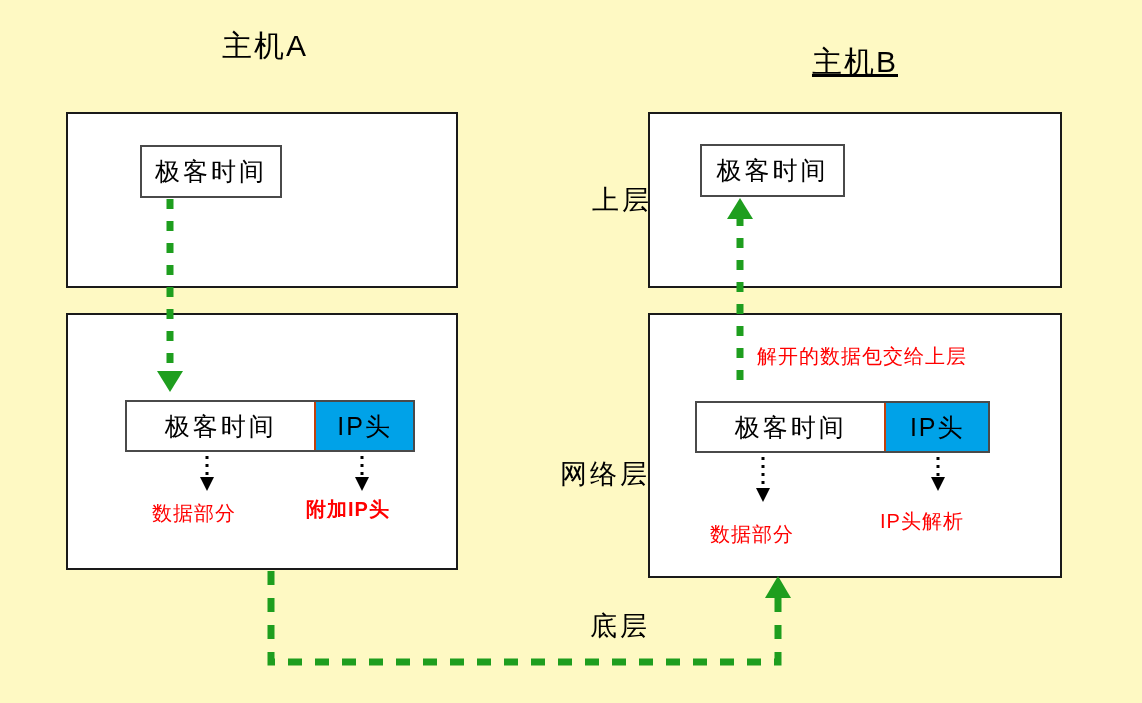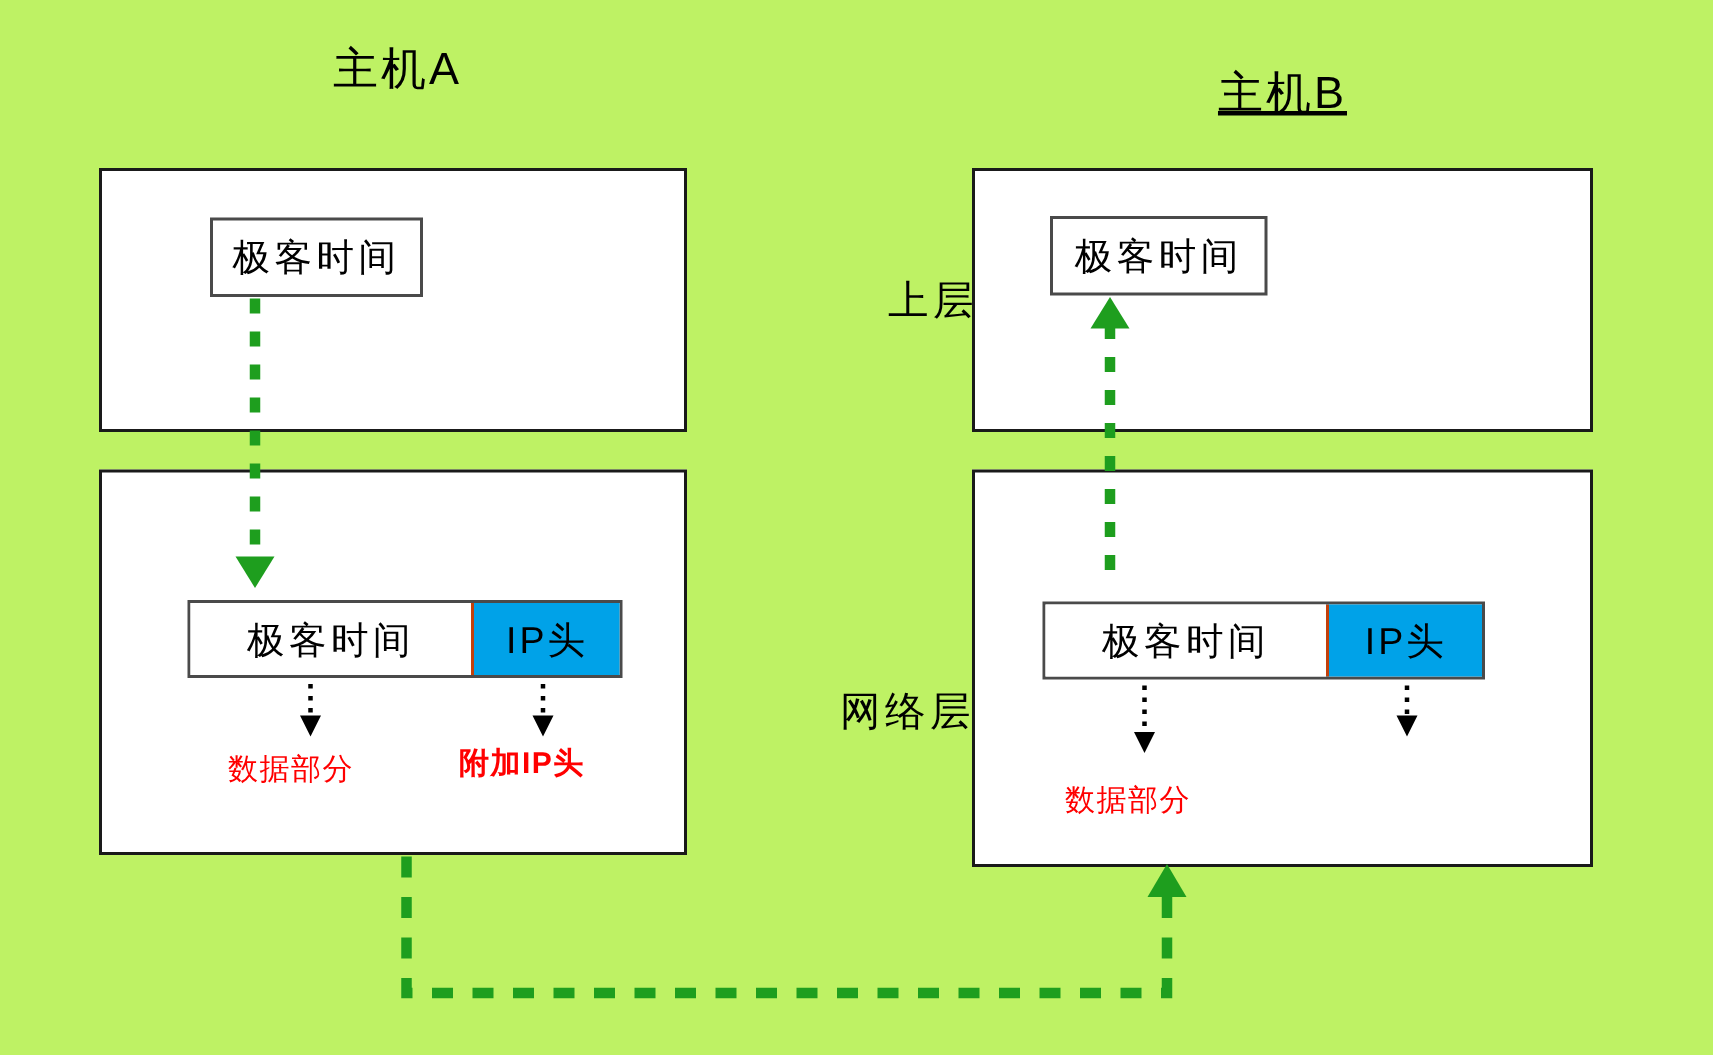--- a/index.html
+++ b/index.html
@@ -7,21 +7,21 @@
     padding: 0;
     background: #ffffff;
   }
   body {
     font-family: "Liberation Sans", "DejaVu Sans", sans-serif;
   }
   #canvas {
     position: relative;
     width: 1142px;
     height: 703px;
-    background: #bef264;
+    background: #fef9c3;
     overflow: hidden;
   }
   .host-title {
     position: absolute;
     font-size: 30px;
     color: #000000;
     letter-spacing: 2px;
     white-space: nowrap;
     text-align: center;
     font-weight: 400;
@@ -143,39 +143,42 @@
   <div class="host-title" id="title-host-b">主机B</div>
 
   <div class="layer-box" id="box-a-upper"></div>
   <div class="layer-box" id="box-a-net"></div>
 
   <div class="layer-box" id="box-b-upper"></div>
   <div class="layer-box" id="box-b-net"></div>
 
   <div class="center-label" id="label-upper">上层</div>
   <div class="center-label" id="label-net">网络层</div>
+  <div class="center-label" id="label-bottom">底层</div>
 
   <div class="data-box" id="app-box-a">极客时间</div>
 
   <div class="data-box" id="app-box-b">极客时间</div>
 
   <div class="packet" id="packet-a">
     <div class="payload">极客时间</div>
     <div class="ipheader">IP头</div>
   </div>
 
   <div class="packet" id="packet-b">
     <div class="payload">极客时间</div>
     <div class="ipheader">IP头</div>
   </div>
 
   <div class="red-note" id="note-a-data">数据部分</div>
   <div class="red-note" id="note-a-ipadd">附加IP头</div>
+  <div class="red-note" id="note-b-to-upper">解开的数据包交给上层</div>
   <div class="red-note" id="note-b-data">数据部分</div>
   <div class="red-note" id="note-b-ipparse">
+    <div>IP头解析</div>
   </div>
 
   <svg id="arrows" viewBox="0 0 1142 703" xmlns="http://www.w3.org/2000/svg">
 
     <line x1="170" y1="199" x2="170" y2="372" stroke="#1e9e1e" stroke-width="7" stroke-dasharray="10,12" stroke-linecap="butt"></line>
     <polygon points="157,371 183,371 170,392" fill="#1e9e1e"></polygon>
 
     <line x1="207" y1="456" x2="207" y2="478" stroke="#000000" stroke-width="3" stroke-dasharray="3,5"></line>
     <polygon points="200,477 214,477 207,491" fill="#000000"></polygon>
 

